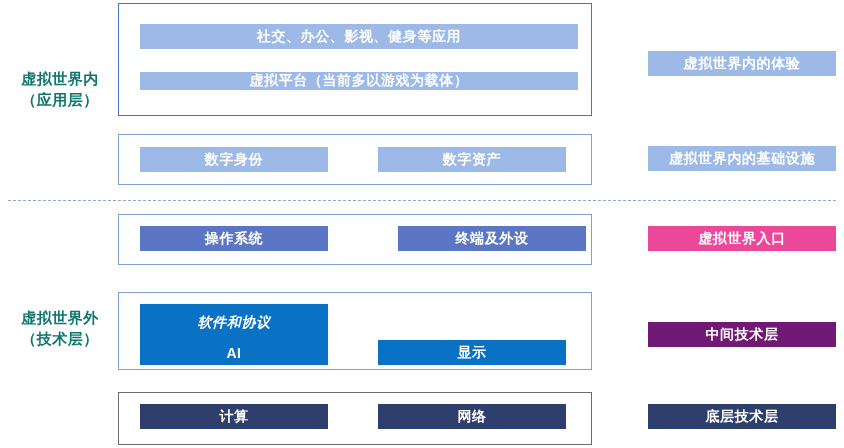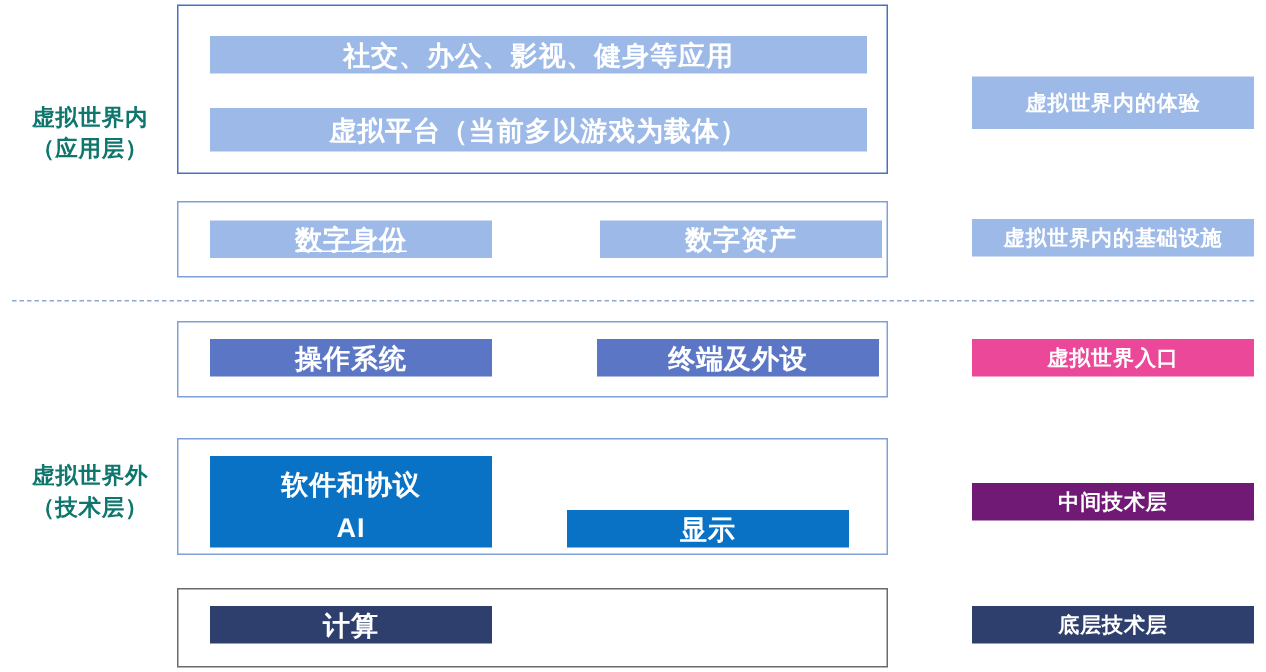--- a/index.html
+++ b/index.html
@@ -36,21 +36,21 @@
   .border-gray{border:1.4px solid #6B6B6B;}
 
   
   .bar{
     position:absolute;
     display:flex;
     align-items:center;
     justify-content:center;
     color:#ffffff;
     font-weight:bold;
-    font-size:18px;
+    font-size:14px;
     letter-spacing:0.6px;
     box-sizing:border-box;
     white-space:nowrap;
   }
   .bar.c-light{background:#9CB9E8;}
   .bar.c-periwinkle{background:#5B76C4;}
   .bar.c-bright{background:#0A72C4;}
   .bar.c-navy{background:#2E3F6E;}
 
   
@@ -92,69 +92,72 @@
     <span>虚拟世界外</span>
     <span class="l2">（技术层）</span>
   </div>
 
   <div class="group-box border-blue" style="left:118px;top:3px;width:474px;height:113px;"></div>
 
   <div class="bar c-light" style="left:140px;top:24px;width:438px;height:25px;">
     <span>社交、办公、影视、健身等应用</span>
   </div>
 
-  <div class="bar c-light" style="left:140px;top:72px;width:438px;height:29px;">
+  <div class="bar c-light" style="left:140px;top:72px;width:438px;height:18px;">
     <span>虚拟平台（当前多以游戏为载体）</span>
   </div>
 
   <div class="group-box border-lightblue" style="left:118px;top:134px;width:474px;height:51px;"></div>
 
-  <div class="bar c-light" style="left:140px;top:147px;width:188px;height:25px;text-decoration:underline;">
+  <div class="bar c-light" style="left:140px;top:147px;width:188px;height:25px;">
     <span>数字身份</span>
   </div>
 
-  <div class="bar c-light" style="left:378px;top:147px;width:188px;height:25px;margin-left:22px;">
+  <div class="bar c-light" style="left:378px;top:147px;width:188px;height:25px;">
     <span>数字资产</span>
   </div>
 
   <div class="divider"></div>
 
   <div class="group-box border-lightblue" style="left:118px;top:214px;width:474px;height:51px;"></div>
 
   <div class="bar c-periwinkle" style="left:140px;top:226px;width:188px;height:25px;">
     <span>操作系统</span>
   </div>
 
   <div class="bar c-periwinkle" style="left:398px;top:226px;width:188px;height:25px;">
     <span>终端及外设</span>
   </div>
 
   <div class="group-box border-lightblue" style="left:118px;top:292px;width:474px;height:78px;"></div>
 
-  <div class="bar c-bright" style="left:140px;top:304px;width:188px;height:38px;">
+  <div class="bar c-bright" style="left:140px;top:304px;width:188px;height:38px;font-style:italic;">
     <span>软件和协议</span>
   </div>
 
 
   <div class="bar c-bright" style="left:140px;top:340px;width:188px;height:25px;">
     <span>AI</span>
   </div>
 
   <div class="bar c-bright" style="left:378px;top:340px;width:188px;height:25px;">
     <span>显示</span>
   </div>
 
   <div class="group-box border-gray" style="left:118px;top:392px;width:474px;height:53px;"></div>
 
   <div class="bar c-navy" style="left:140px;top:404px;width:188px;height:25px;">
     <span>计算</span>
   </div>
 
+  <div class="bar c-navy" style="left:378px;top:404px;width:188px;height:25px;">
+    <span>网络</span>
+  </div>
 
-  <div class="tag c-light" style="left:648px;top:51px;width:188px;height:35px;">
+  <div class="tag c-light" style="left:648px;top:51px;width:188px;height:25px;">
     <span>虚拟世界内的体验</span>
   </div>
 
   <div class="tag c-light" style="left:648px;top:146px;width:188px;height:25px;">
     <span>虚拟世界内的基础设施</span>
   </div>
 
   <div class="tag c-periwinkle" style="left:648px;top:226px;width:188px;height:25px;">
     <span>虚拟世界入口</span>
   </div>

